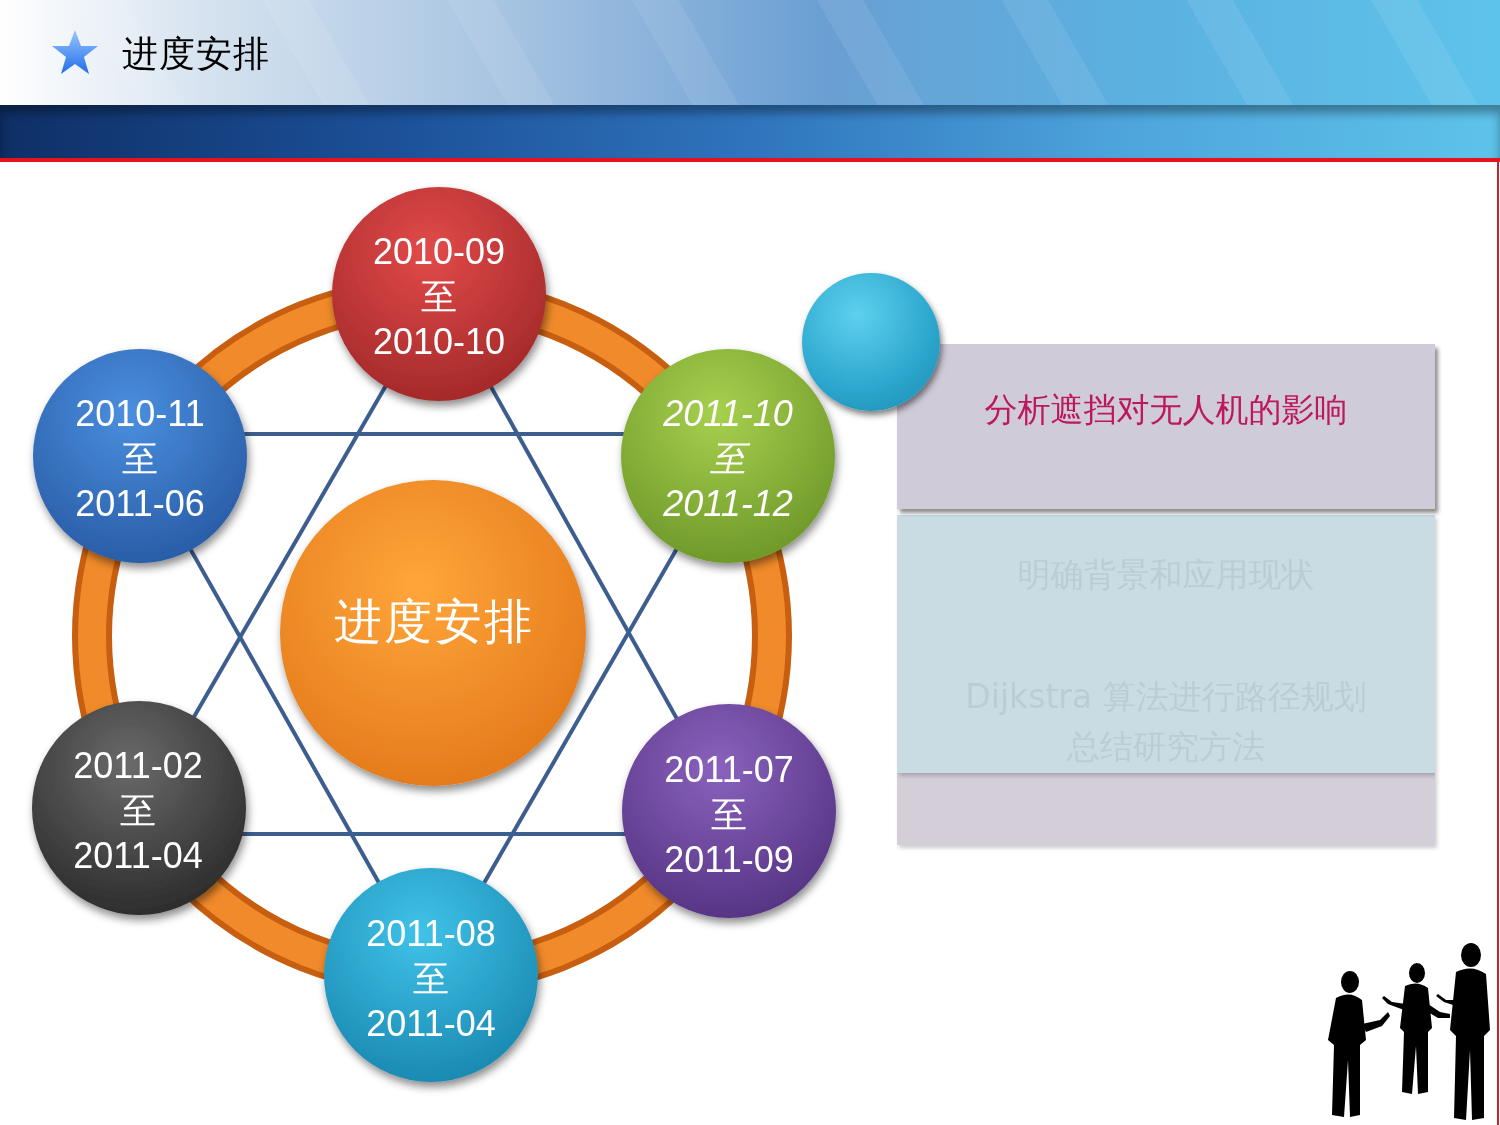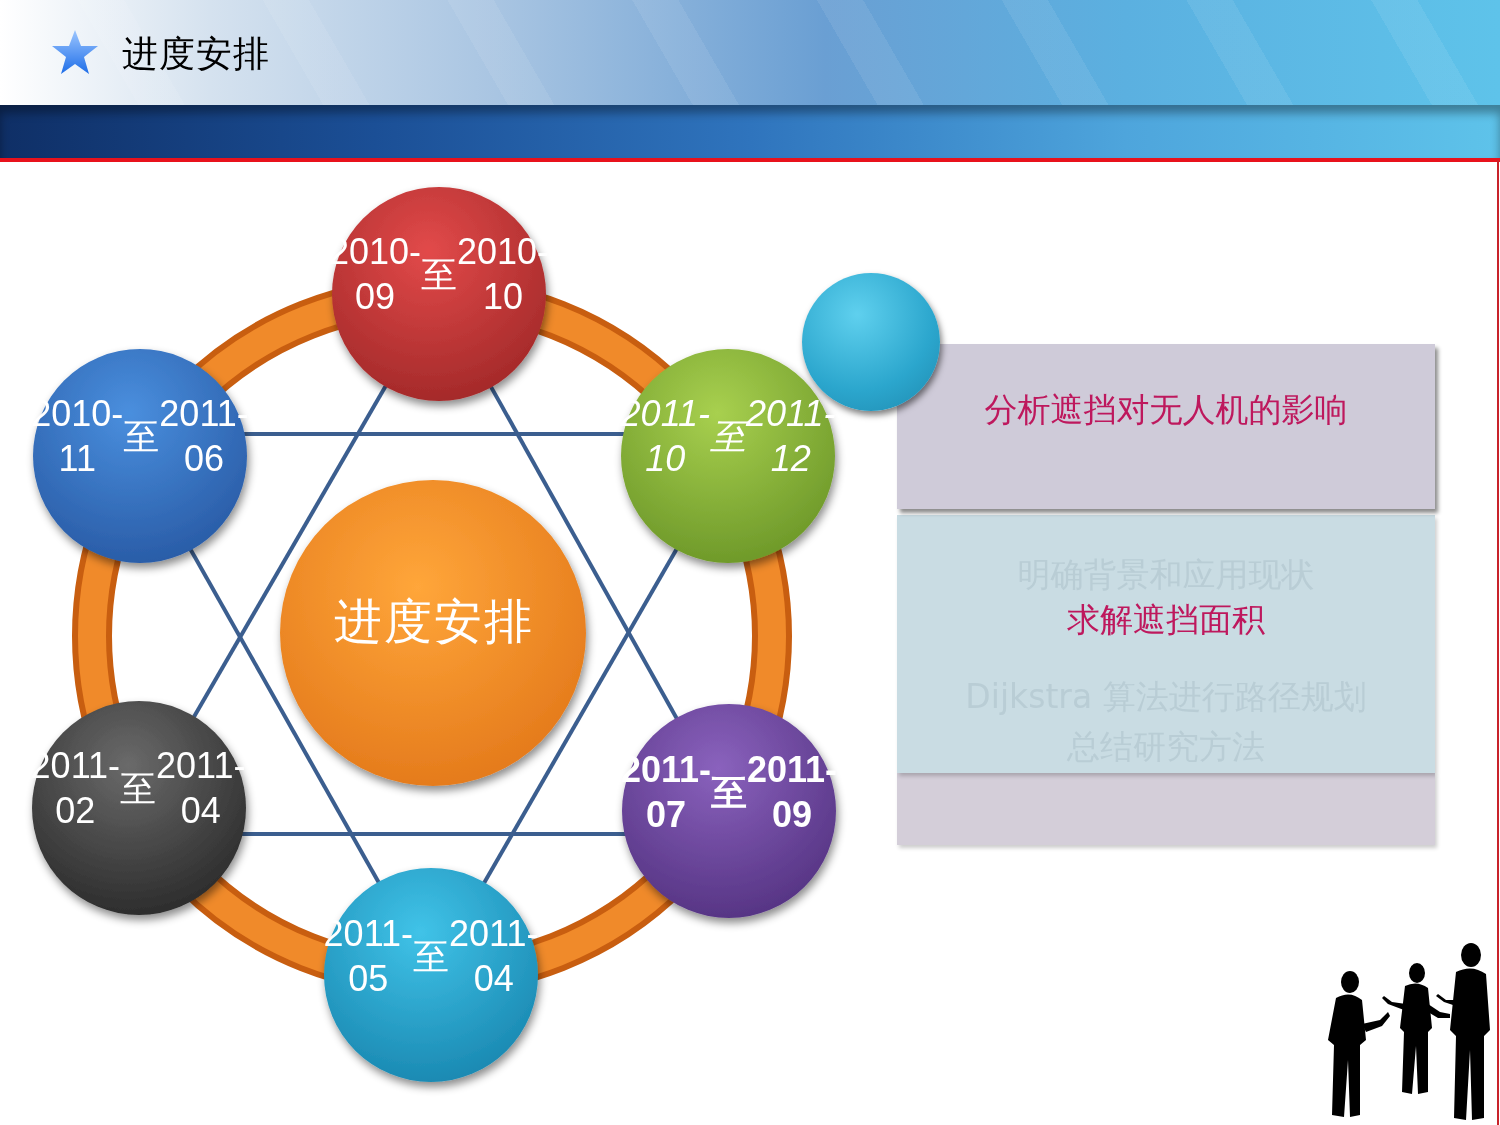--- a/index.html
+++ b/index.html
@@ -9,21 +9,21 @@
   .header::after{content:"";position:absolute;inset:0;
     background:repeating-linear-gradient(60deg,rgba(255,255,255,0) 0 120px,rgba(255,255,255,0.08) 120px 160px);}
   .band{position:absolute;left:0;top:105px;width:1500px;height:53px;
     background:linear-gradient(90deg,#0f2f66 0%,#1b4f96 25%,#2f74bd 50%,#4ea5dc 75%,#5ec3ea 100%);
     box-shadow:inset 0 8px 10px rgba(0,0,0,0.35);}
   .redline{position:absolute;left:0;top:158px;width:1500px;height:4px;background:#e8121c;}
   .redside{position:absolute;left:1497px;top:160px;width:2px;height:965px;background:#c8232a;}
   .star{position:absolute;left:50px;top:28px;width:50px;height:48px;}
   .title{position:absolute;left:122px;top:30px;font-size:36px;color:#000;letter-spacing:1px;}
   svg.diagram{position:absolute;left:0;top:160px;}
-  .bubble{position:absolute;display:flex;flex-direction:row;align-items:center;justify-content:center;color:#fff;font-size:36px;line-height:45px;text-align:center;font-family:"Liberation Sans",sans-serif;}
+  .bubble{position:absolute;display:flex;flex-direction:column;align-items:center;justify-content:center;color:#fff;font-size:36px;line-height:45px;text-align:center;font-family:"Liberation Sans",sans-serif;}
   .center-label{position:absolute;left:280px;top:590px;width:308px;text-align:center;font-size:48px;color:#fff;letter-spacing:2px;}
   .panel{position:absolute;left:897px;width:538px;}
   .panel1{top:344px;height:165px;background:#cfcbd9;box-shadow:3px 4px 4px rgba(0,0,0,0.45);}
   .panel2{top:515px;height:258px;background:#c9dce3;box-shadow:2px 3px 4px rgba(0,0,0,0.2);}
   .panel3{top:773px;height:72px;background:#d4ced9;box-shadow:2px 3px 4px rgba(0,0,0,0.2);}
   .ptext{position:absolute;left:0;width:100%;text-align:center;font-size:33px;color:#be185d;}
   .ghost{position:absolute;left:0;width:100%;text-align:center;font-size:33px;color:#b9cdd5;}
   .tealball{position:absolute;left:802px;top:273px;width:138px;height:138px;border-radius:50%;
     background:radial-gradient(circle at 40% 30%,#5fd0ee,#2ba6cd 60%,#1e88ad);
     box-shadow:2px 4px 6px rgba(0,0,0,0.5);}
@@ -106,45 +106,44 @@
 <div class="bubble" style="left:339px;top:229px;width:200px;">
   <span>2010-09</span>
   <span>至</span>
   <span>2010-10</span>
 </div>
 <div class="bubble" style="left:628px;top:391px;width:200px;font-style:italic;">
   <span>2011-10</span>
   <span>至</span>
   <span>2011-12</span>
 </div>
-<div class="bubble" style="left:629px;top:747px;width:200px;font-weight:bold;">
+<div class="bubble" style="left:629px;top:747px;width:200px;">
   <span>2011-07</span>
   <span>至</span>
   <span>2011-09</span>
 </div>
 <div class="bubble" style="left:331px;top:911px;width:200px;">
-  <span>2011-05</span>
+  <span>2011-08</span>
   <span>至</span>
   <span>2011-04</span>
 </div>
 <div class="bubble" style="left:38px;top:743px;width:200px;">
   <span>2011-02</span>
   <span>至</span>
   <span>2011-04</span>
 </div>
 <div class="bubble" style="left:40px;top:391px;width:200px;">
   <span>2010-11</span>
   <span>至</span>
   <span>2011-06</span>
 </div>
 
 <div class="panel panel3"></div>
 <div class="panel panel2">
   <div class="ghost" style="top:38px;">明确背景和应用现状</div>
-  <div class="ptext" style="top:83px;">求解遮挡面积</div>
   <div class="ghost" style="top:160px;">Dijkstra 算法进行路径规划</div>
   <div class="ghost" style="top:210px;">总结研究方法</div>
 </div>
 <div class="panel panel1">
   <div class="ptext" style="top:44px;">分析遮挡对无人机的影响</div>
 </div>
 <div class="tealball"></div>
 
 <svg class="people" width="190" height="205" viewBox="0 0 190 205">
   <g fill="#000">

